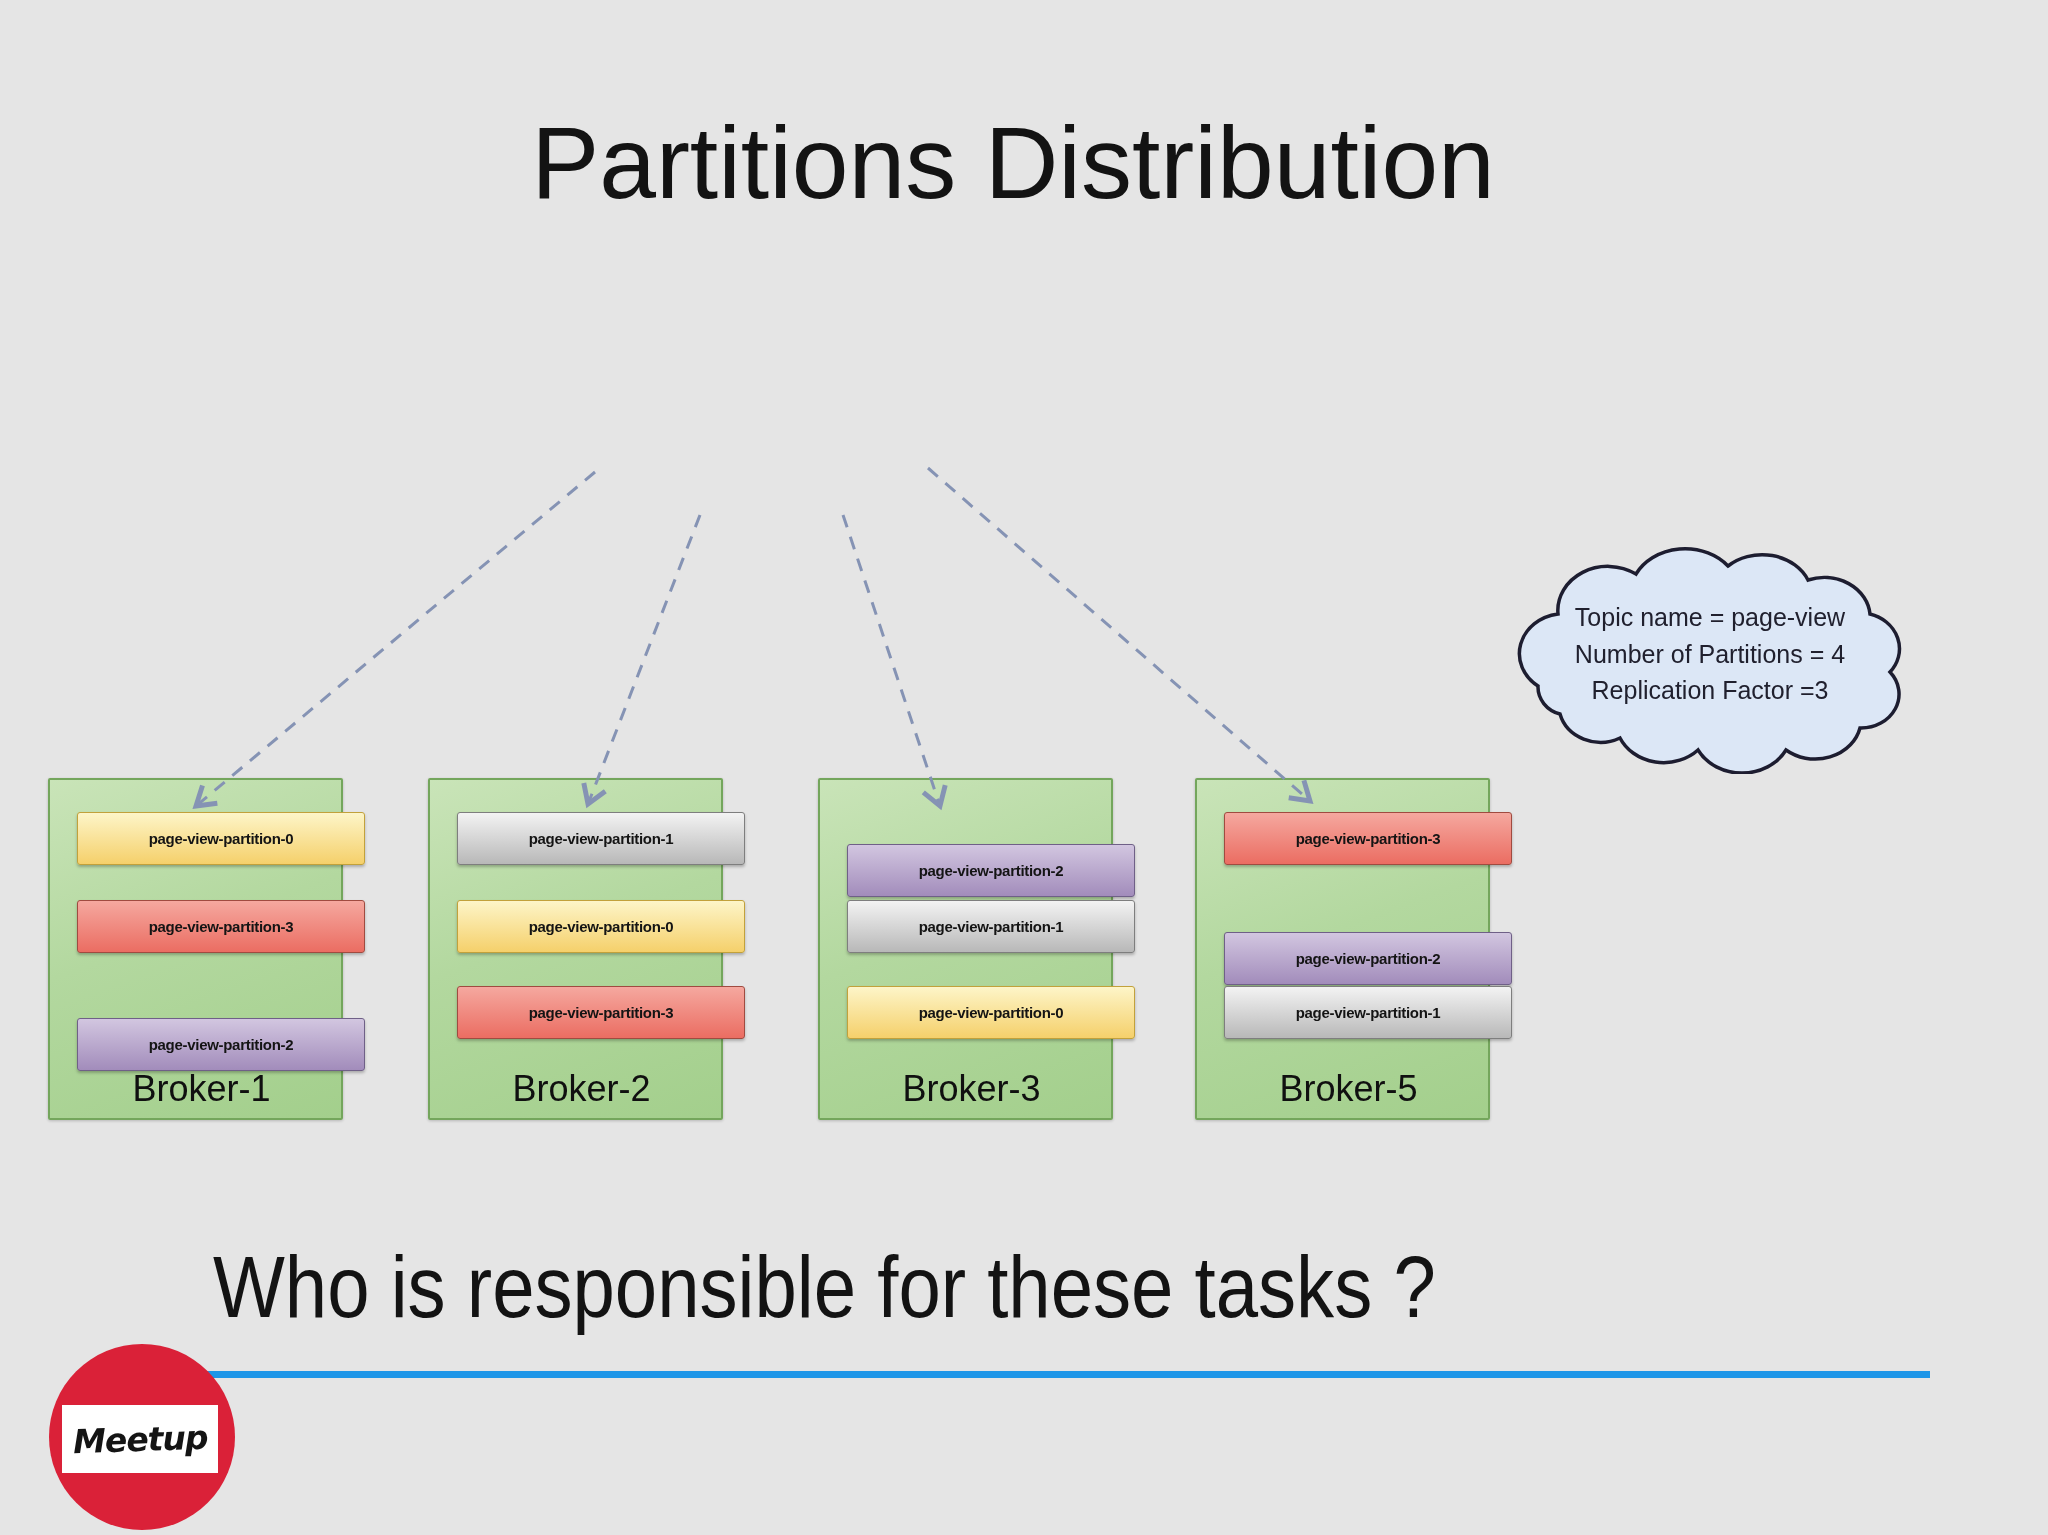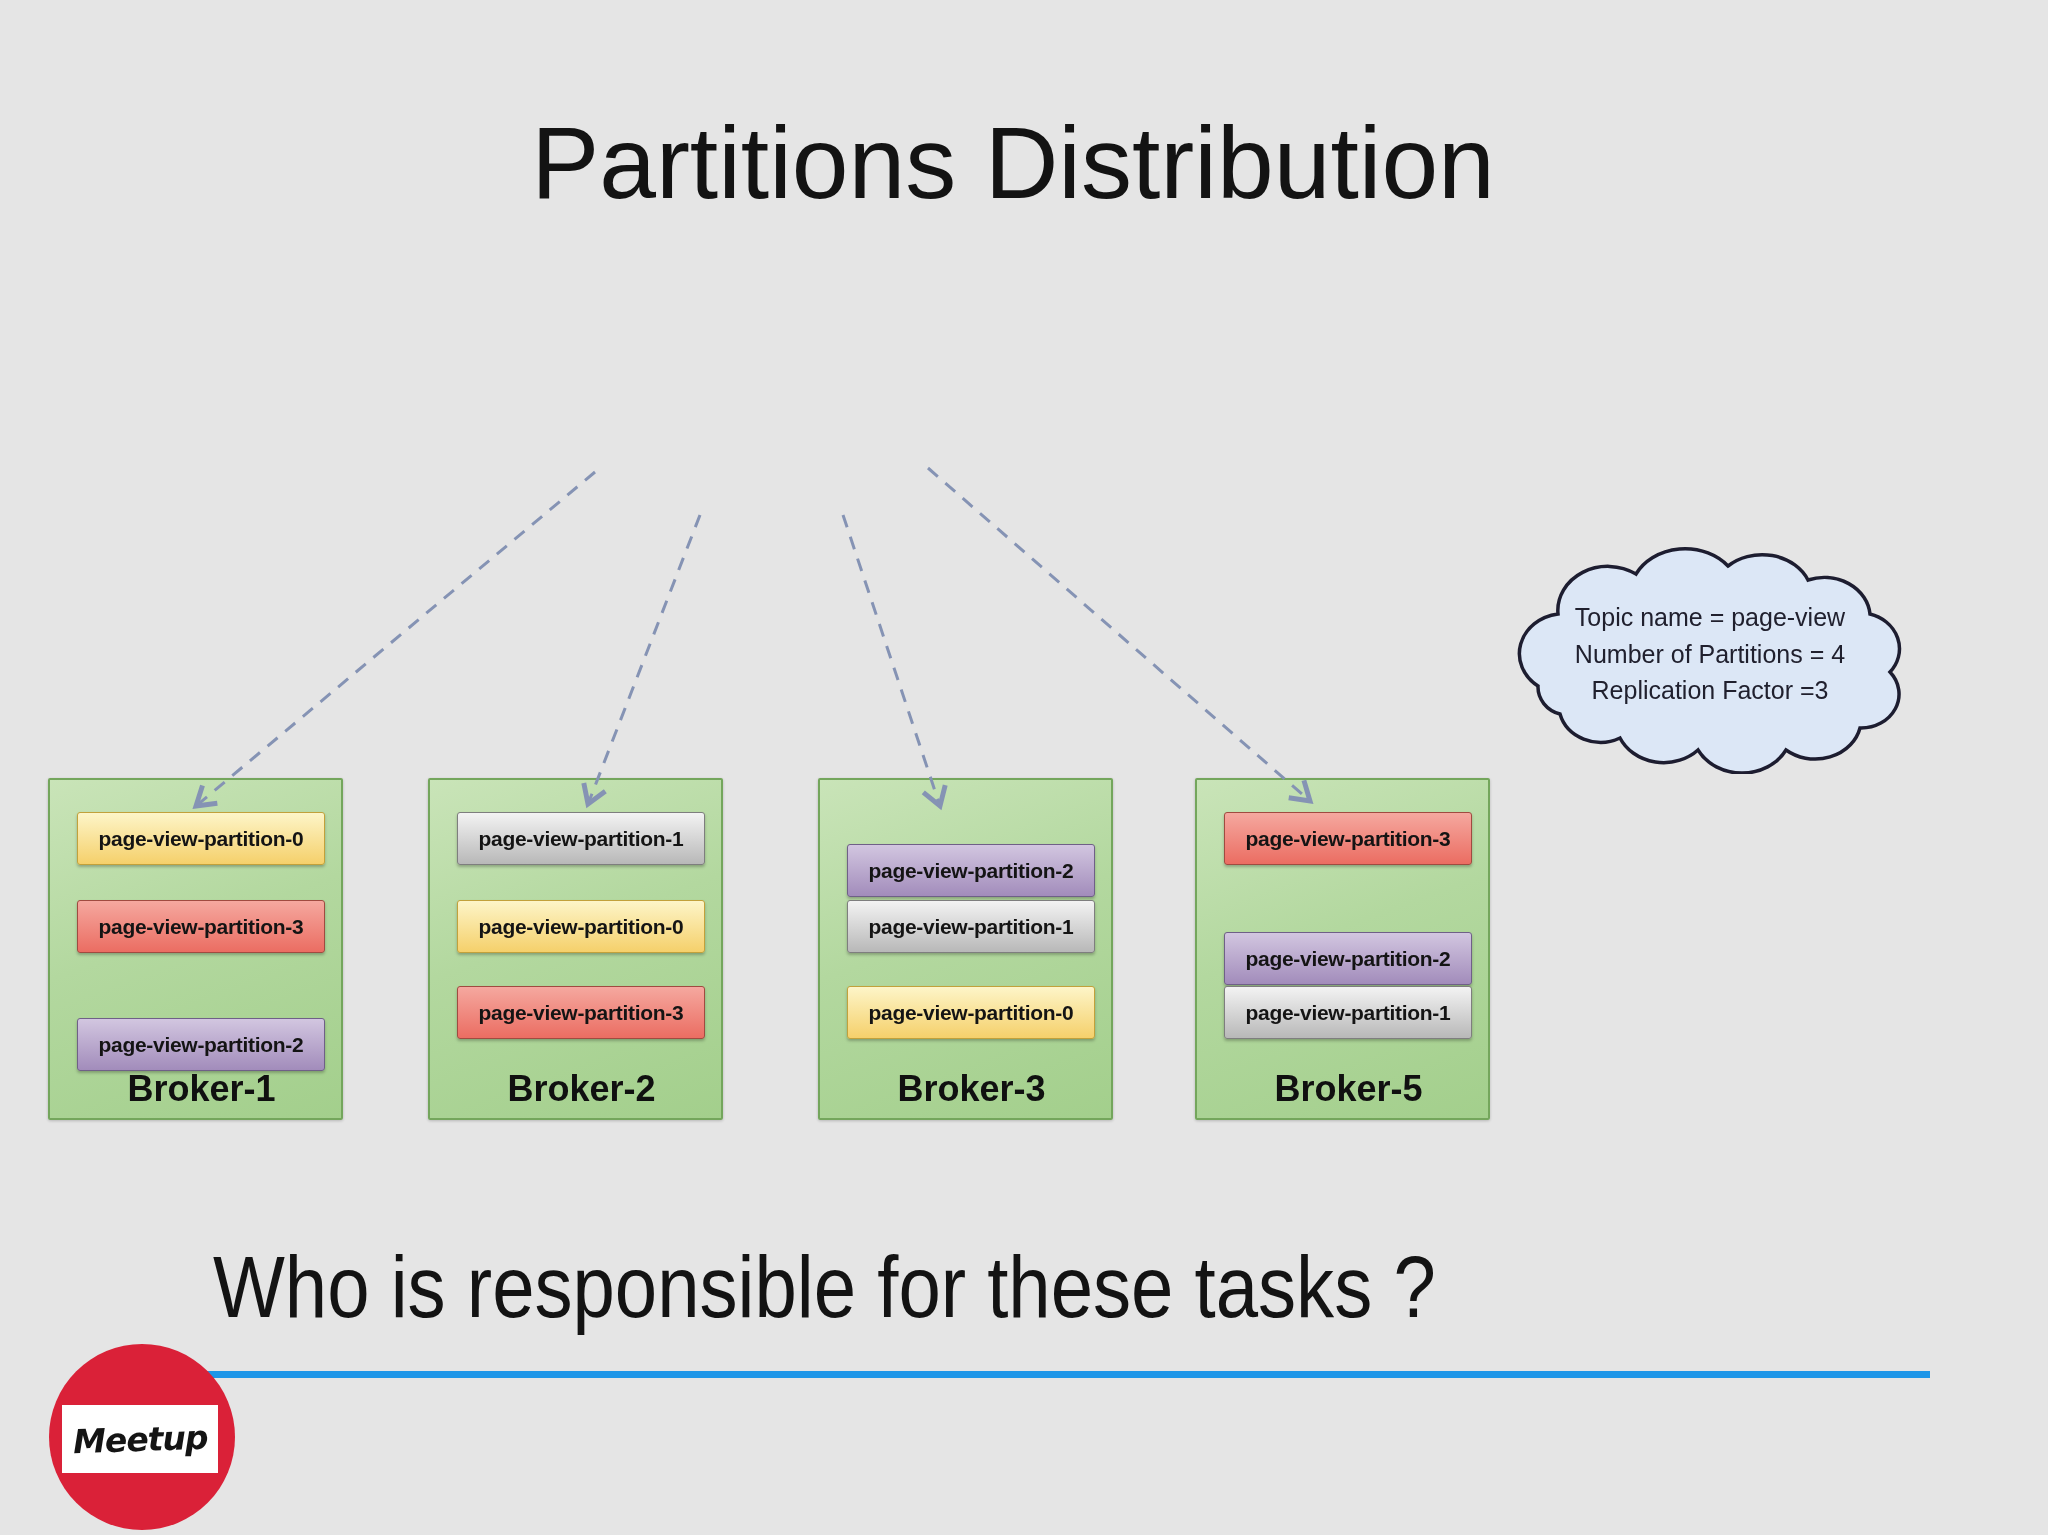--- a/index.html
+++ b/index.html
@@ -21,24 +21,24 @@
   .overlay{position:absolute;left:0;top:0;z-index:5;pointer-events:none;}
   .cloud-svg{position:absolute;left:1478px;top:536px;z-index:4;}
   .cloud-text{font-size:25px;fill:#20202e;font-family:"Liberation Sans",sans-serif;}
 
   
   .broker{position:absolute;top:778px;width:295px;height:342px;box-sizing:border-box;
           border:2px solid #74a65c;border-radius:2px;
           background:linear-gradient(160deg,#c9e4b8 0%,#b3d89f 45%,#a3cf8c 100%);
           box-shadow:0 1px 3px rgba(0,0,0,.2);}
   .broker-name{position:absolute;left:0;right:0;top:288px;text-align:center;
-               font-size:36px;font-weight:bold;color:#101010;padding-left:12px;}
-  .chip{position:absolute;left:27px;width:248px;height:53px;box-sizing:border-box;
+               font-size:36px;font-weight:normal;color:#101010;padding-left:12px;}
+  .chip{position:absolute;left:27px;width:288px;height:53px;box-sizing:border-box;
         display:flex;align-items:center;justify-content:center;border-radius:3px;
-        font-size:21px;font-weight:bold;color:#141414;letter-spacing:-0.3px;
+        font-size:15px;font-weight:bold;color:#141414;letter-spacing:-0.3px;
         box-shadow:0 2px 3px rgba(0,0,0,.25);white-space:nowrap;}
   .chip-1{top:32px}.chip-2{top:120px}.chip-3{top:206px}
   .c-yellow{background:linear-gradient(180deg,#fdf5c8 0%,#f5d06b 100%);border:1px solid #c2a13b;}
   .c-red{background:linear-gradient(180deg,#f5a89f 0%,#eb6d62 100%);border:1px solid #a04b40;}
   .c-purple{background:linear-gradient(180deg,#d2c6e0 0%,#a28cbb 100%);border:1px solid #6f6087;margin-top:32px;}
   .c-silver{background:linear-gradient(180deg,#f3f3f3 0%,#b8b8b8 100%);border:1px solid #7e7e7e;text-align:center;}
 
   
   .question{position:absolute;left:213px;top:1236px;font-size:88px;color:#131313;
             white-space:nowrap;transform:scaleX(0.865);transform-origin:left top;}

